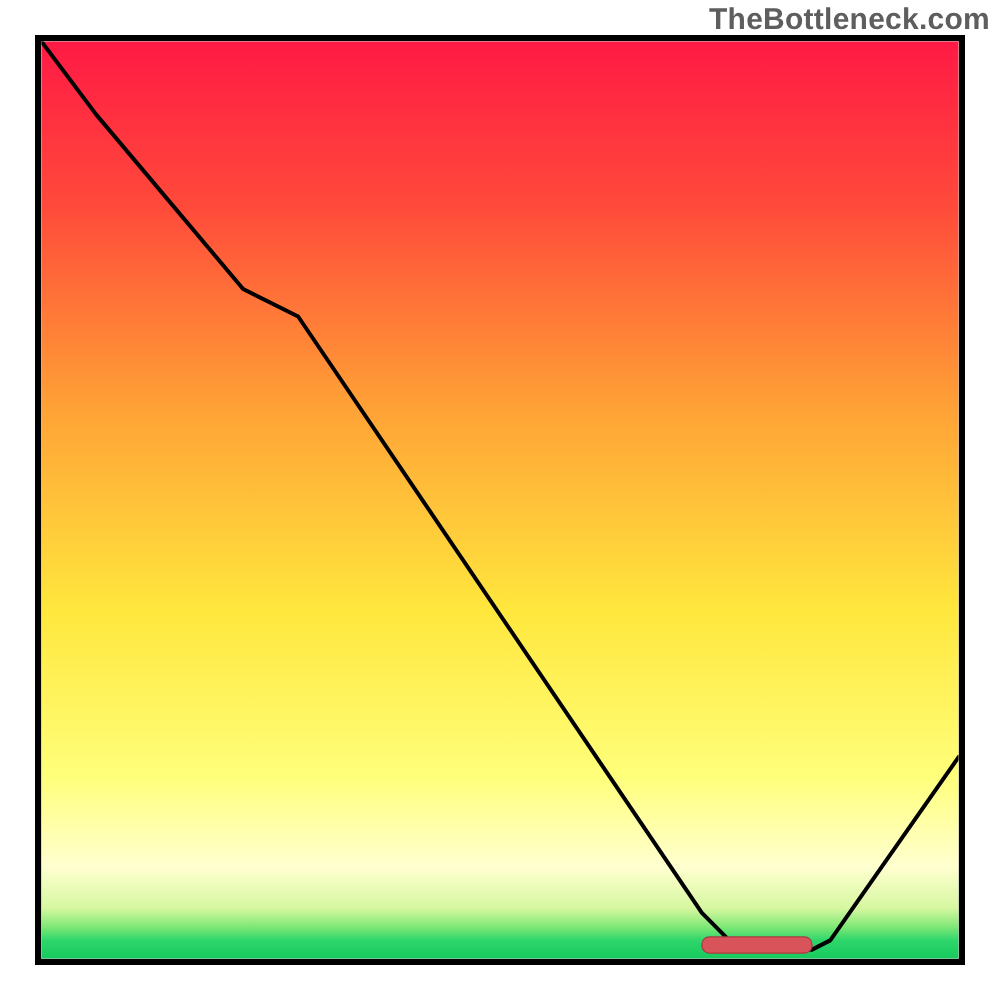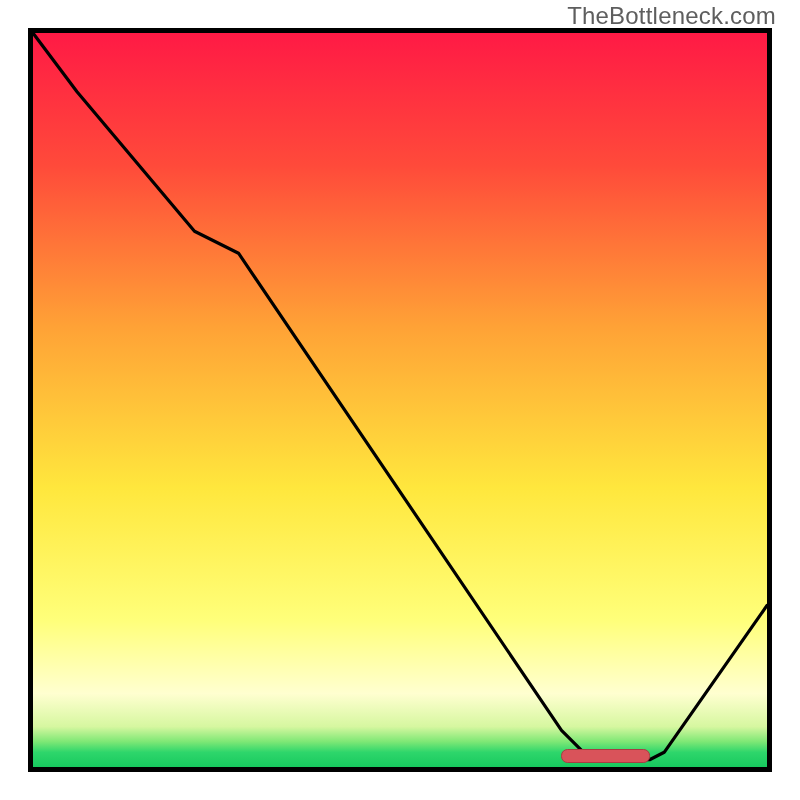--- a/index.html
+++ b/index.html
@@ -12,23 +12,23 @@
     overflow: hidden;
   }
   .stage {
     position: relative;
     width: 800px;
     height: 800px;
   }
   .watermark {
     position: absolute;
     top: 2px;
-    right: 24px;
+    right: 8px;
     font-size: 24px;
-    font-weight: 400;
+    font-weight: 700;
     color: #5e5e5e;
     letter-spacing: 0.2px;
   }
   .plot-frame {
     position: absolute;
     left: 28px;
     top: 28px;
     width: 744px;   
     height: 744px;
     border: 5px solid #000;

